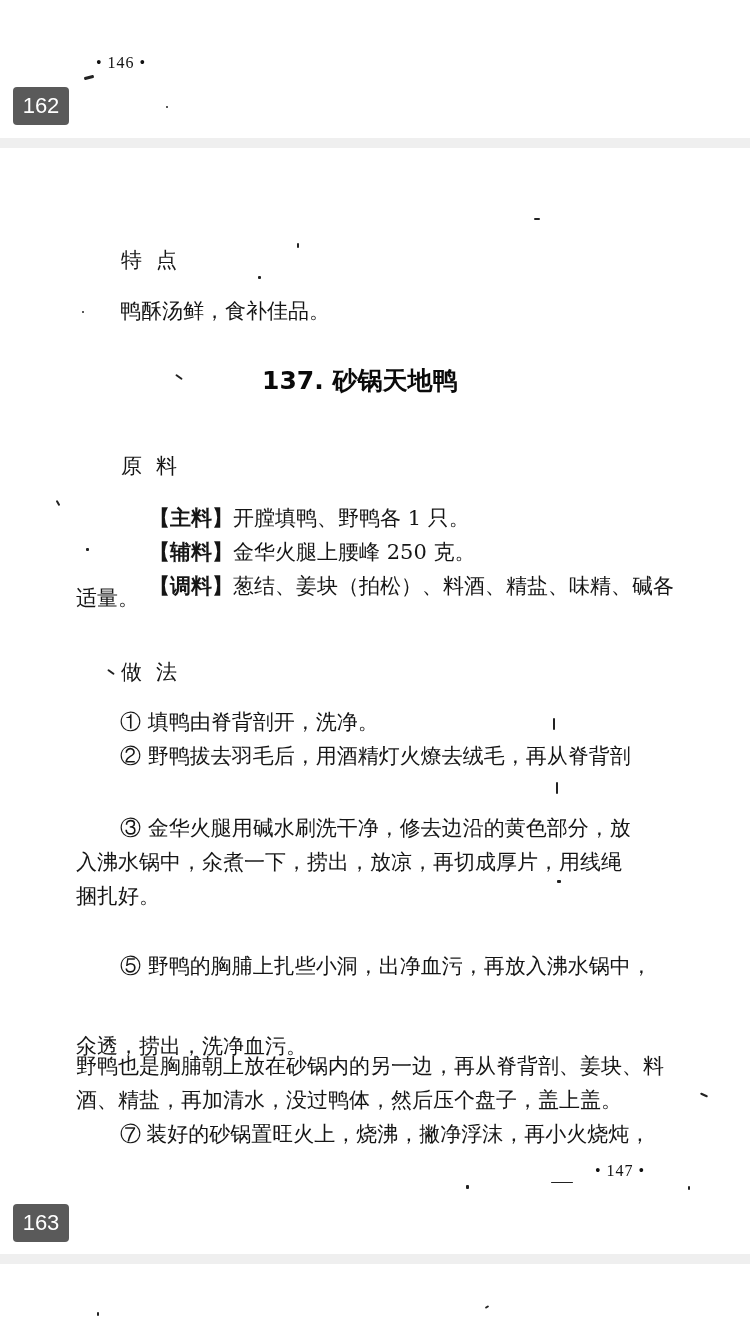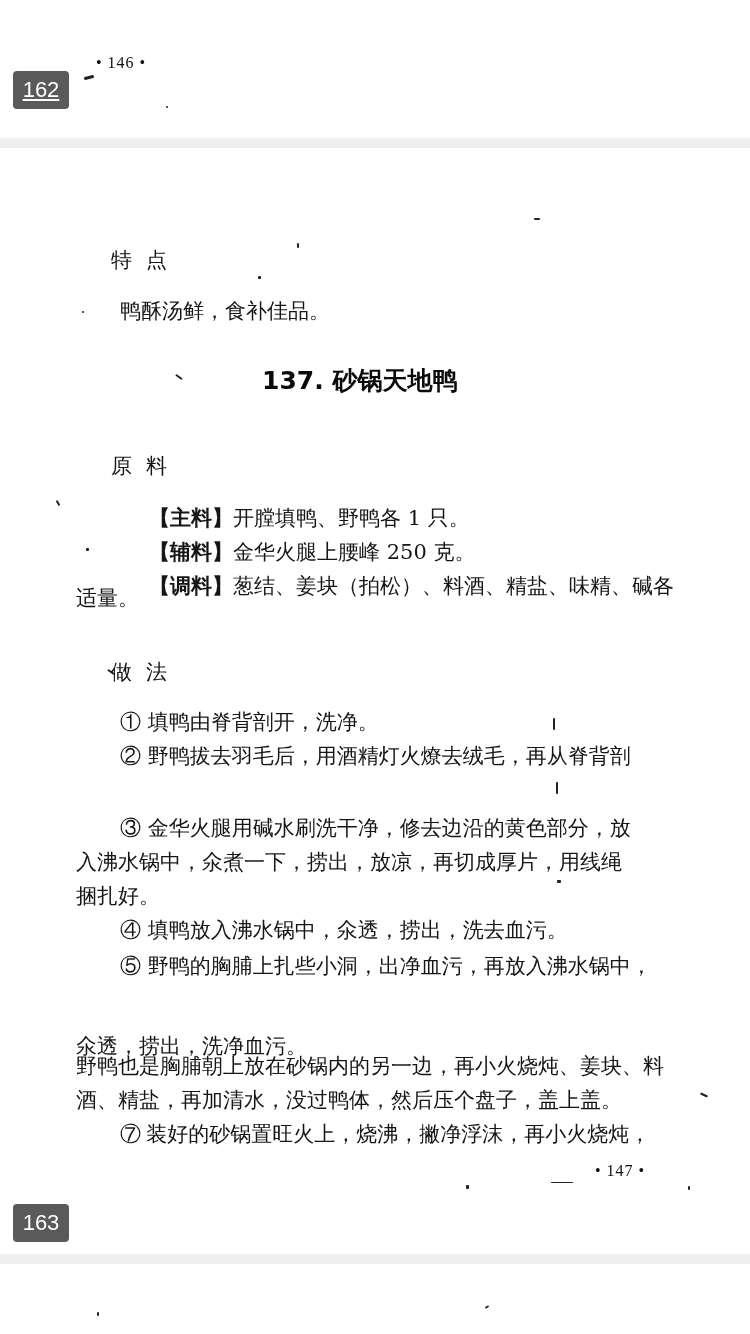--- a/index.html
+++ b/index.html
@@ -40,21 +40,21 @@
       width: 56px;
       height: 38px;
       background: #5a5a5a;
       border-radius: 4px;
       color: #ffffff;
       font-family: "Liberation Sans", sans-serif;
       font-size: 22px;
       line-height: 38px;
       text-align: center;
     }
-    .badge-162 { top: 71px; text-decoration: underline; }
+    .badge-162 { top: 87px; }
 
     .folio {
       position: absolute;
       font-family: "Liberation Serif", serif;
       font-size: 16px;
       color: #111;
       letter-spacing: 1px;
     }
     .folio-146 { left: 96px; top: 54px; }
     .folio-147 { left: 595px; top: 1162px; }
@@ -65,21 +65,21 @@
       border-radius: 1px;
     }
 
     .text {
       position: absolute;
       font-size: 21px;
       line-height: 36px;
       white-space: nowrap;
       color: #151515;
     }
-    .section-label { left: 111px; letter-spacing: 14px; }
+    .section-label { left: 121px; letter-spacing: 14px; }
     .title {
       position: absolute;
       left: 262px;
       top: 364px;
       font-size: 25px;
       font-weight: bold;
       color: #0a0a0a;
       white-space: nowrap;
       font-family: "DejaVu Sans", sans-serif;
     }
@@ -135,24 +135,23 @@
   </div>
   <div class="text flush" style="top:432px;">适量。</div>
 
   <div class="text section-label" style="top:506px;">做法</div>
 
   <div class="text indent" style="top:556px;">① 填鸭由脊背剖开，洗净。</div>
   <div class="text indent" style="top:590px;">② 野鸭拔去羽毛后，用酒精灯火燎去绒毛，再从脊背剖</div>
   <div class="text indent" style="top:662px;">③ 金华火腿用碱水刷洗干净，修去边沿的黄色部分，放</div>
   <div class="text flush" style="top:696px;">入沸水锅中，氽煮一下，捞出，放凉，再切成厚片，用线绳</div>
   <div class="text flush" style="top:730px;">捆扎好。</div>
-  <div class="text indent" style="top:764px;">④ 填鸭放入沸水锅中，氽透，捞出，洗去血污。</div>
   <div class="text indent" style="top:800px;">⑤ 野鸭的胸脯上扎些小洞，出净血污，再放入沸水锅中，</div>
   <div class="text flush" style="top:880px;">氽透，捞出，洗净血污。</div>
-  <div class="text flush" style="top:900px;">野鸭也是胸脯朝上放在砂锅内的另一边，再小火烧炖、姜块、料</div>
+  <div class="text flush" style="top:900px;">野鸭也是胸脯朝上放在砂锅内的另一边，再从脊背剖、姜块、料</div>
   <div class="text flush" style="top:934px;">酒、精盐，再加清水，没过鸭体，然后压个盘子，盖上盖。</div>
   <div class="text indent" style="top:968px;font-family:Liberation Serif, serif;">⑦ 装好的砂锅置旺火上，烧沸，撇净浮沫，再小火烧炖，</div>
 
   <span class="folio folio-147" style="top:1014px;">• 147 •</span>
 
   <div class="badge" style="top:1056px;">163</div>
 </div>
 
 <div class="separator sep2"></div>
 

